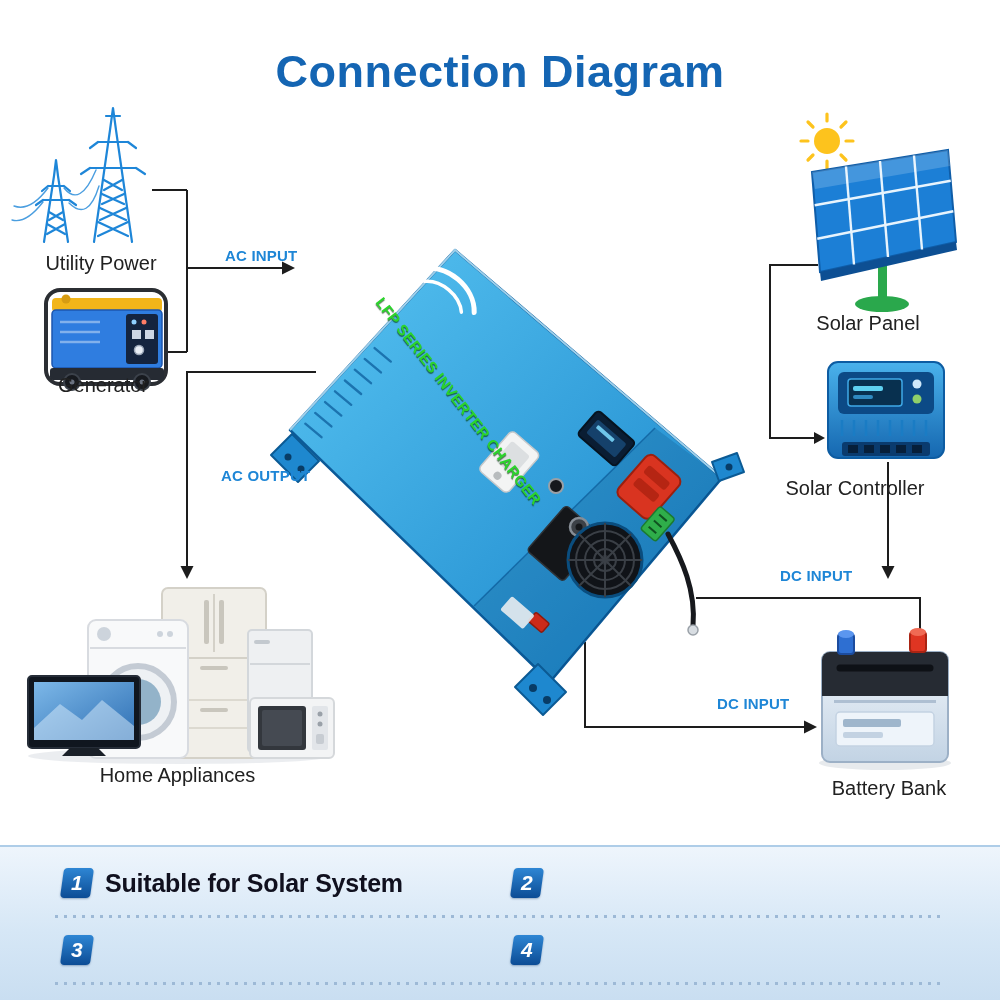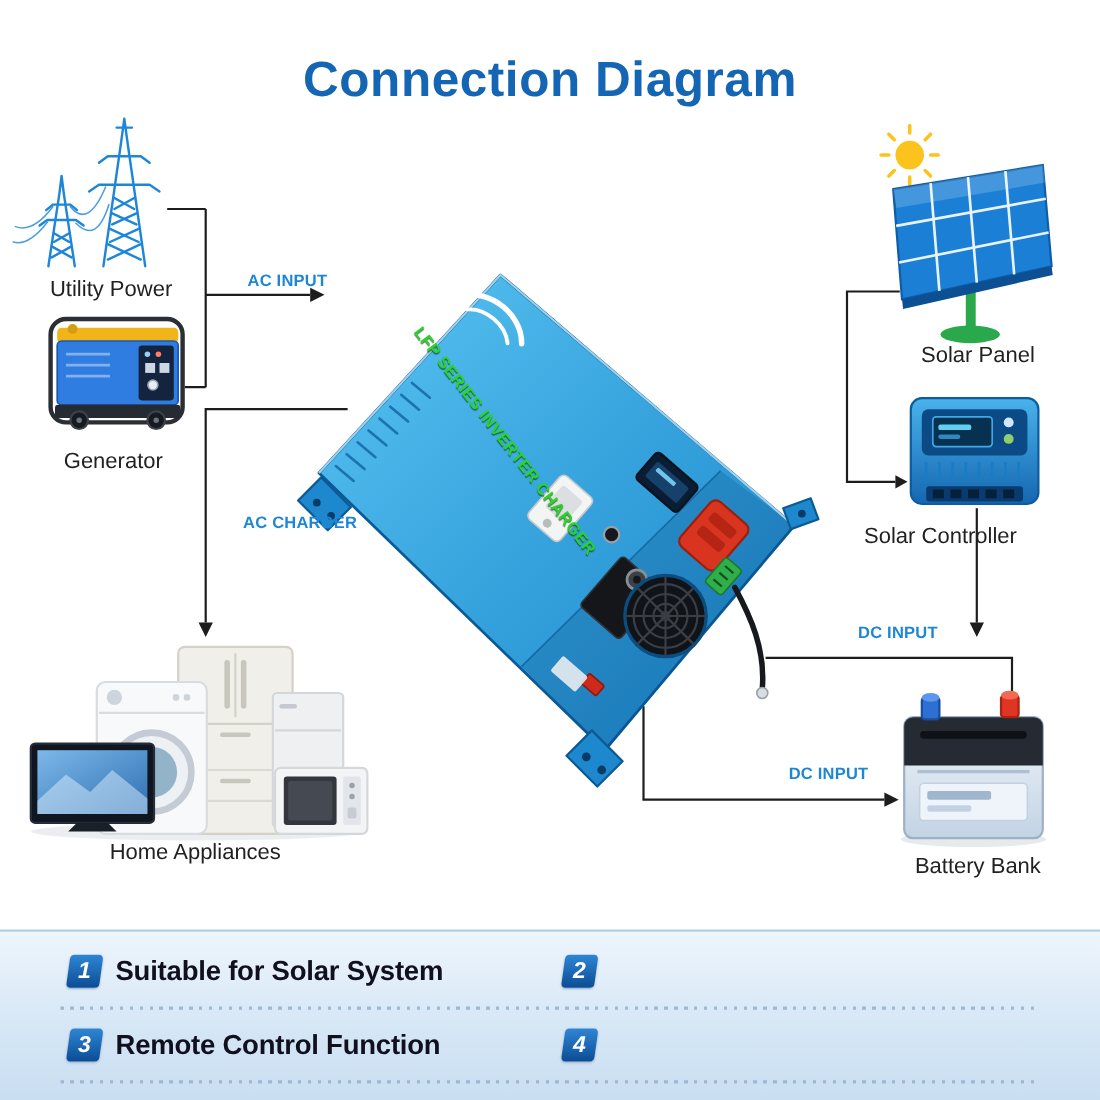--- a/index.html
+++ b/index.html
@@ -301,28 +301,28 @@
       <rect x="910" y="632" width="16" height="20" rx="3" fill="#df3522" stroke="#aa2413" stroke-width="2"></rect>
       <ellipse cx="918" cy="632" rx="8" ry="4" fill="#f06a54"></ellipse>
     </g>
   </svg>
 
   <h1 class="title">Connection Diagram</h1>
 
   <div class="inverter-text">LFP SERIES INVERTER CHARGER</div>
 
   <div class="node-label" style="left:18px;top:252px;width:166px">Utility Power</div>
-  <div class="node-label" style="left:28px;top:408px;width:150px">Generator</div>
+  <div class="node-label" style="left:28px;top:374px;width:150px">Generator</div>
   <div class="node-label" style="left:55px;top:764px;width:245px">Home Appliances</div>
-  <div class="node-label" style="left:806px;top:312px;width:166px">Solar Panel</div>
+  <div class="node-label" style="left:785px;top:312px;width:166px">Solar Panel</div>
   <div class="node-label" style="left:759px;top:477px;width:192px">Solar Controller</div>
   <div class="node-label" style="left:806px;top:777px;width:166px">Battery Bank</div>
 
   <div class="conn-label" style="left:201px;top:247px">AC INPUT</div>
-  <div class="conn-label" style="left:197px;top:467px">AC CHARGER</div>
+  <div class="conn-label" style="left:197px;top:467px">AC OUTPUT</div>
   <div class="conn-label" style="left:756px;top:567px">DC INPUT</div>
   <div class="conn-label" style="left:693px;top:695px">DC INPUT</div>
 
   <div class="features-band">
     <div class="feature-row">
       <div class="feature">
         <span class="badge">
             <span class="badge-num">1</span>
           </span>
         <span class="feature-text">Suitable for Solar System</span>
@@ -332,21 +332,20 @@
             <span class="badge-num">2</span>
           </span>
       </div>
     </div>
     <div class="dotted-sep"></div>
     <div class="feature-row">
       <div class="feature">
         <span class="badge">
             <span class="badge-num">3</span>
           </span>
-        <span class="feature-text">Remote Control Function</span>
       </div>
       <div class="feature">
         <span class="badge">
             <span class="badge-num">4</span>
           </span>
       </div>
     </div>
     <div class="dotted-sep"></div>
   </div>
 

